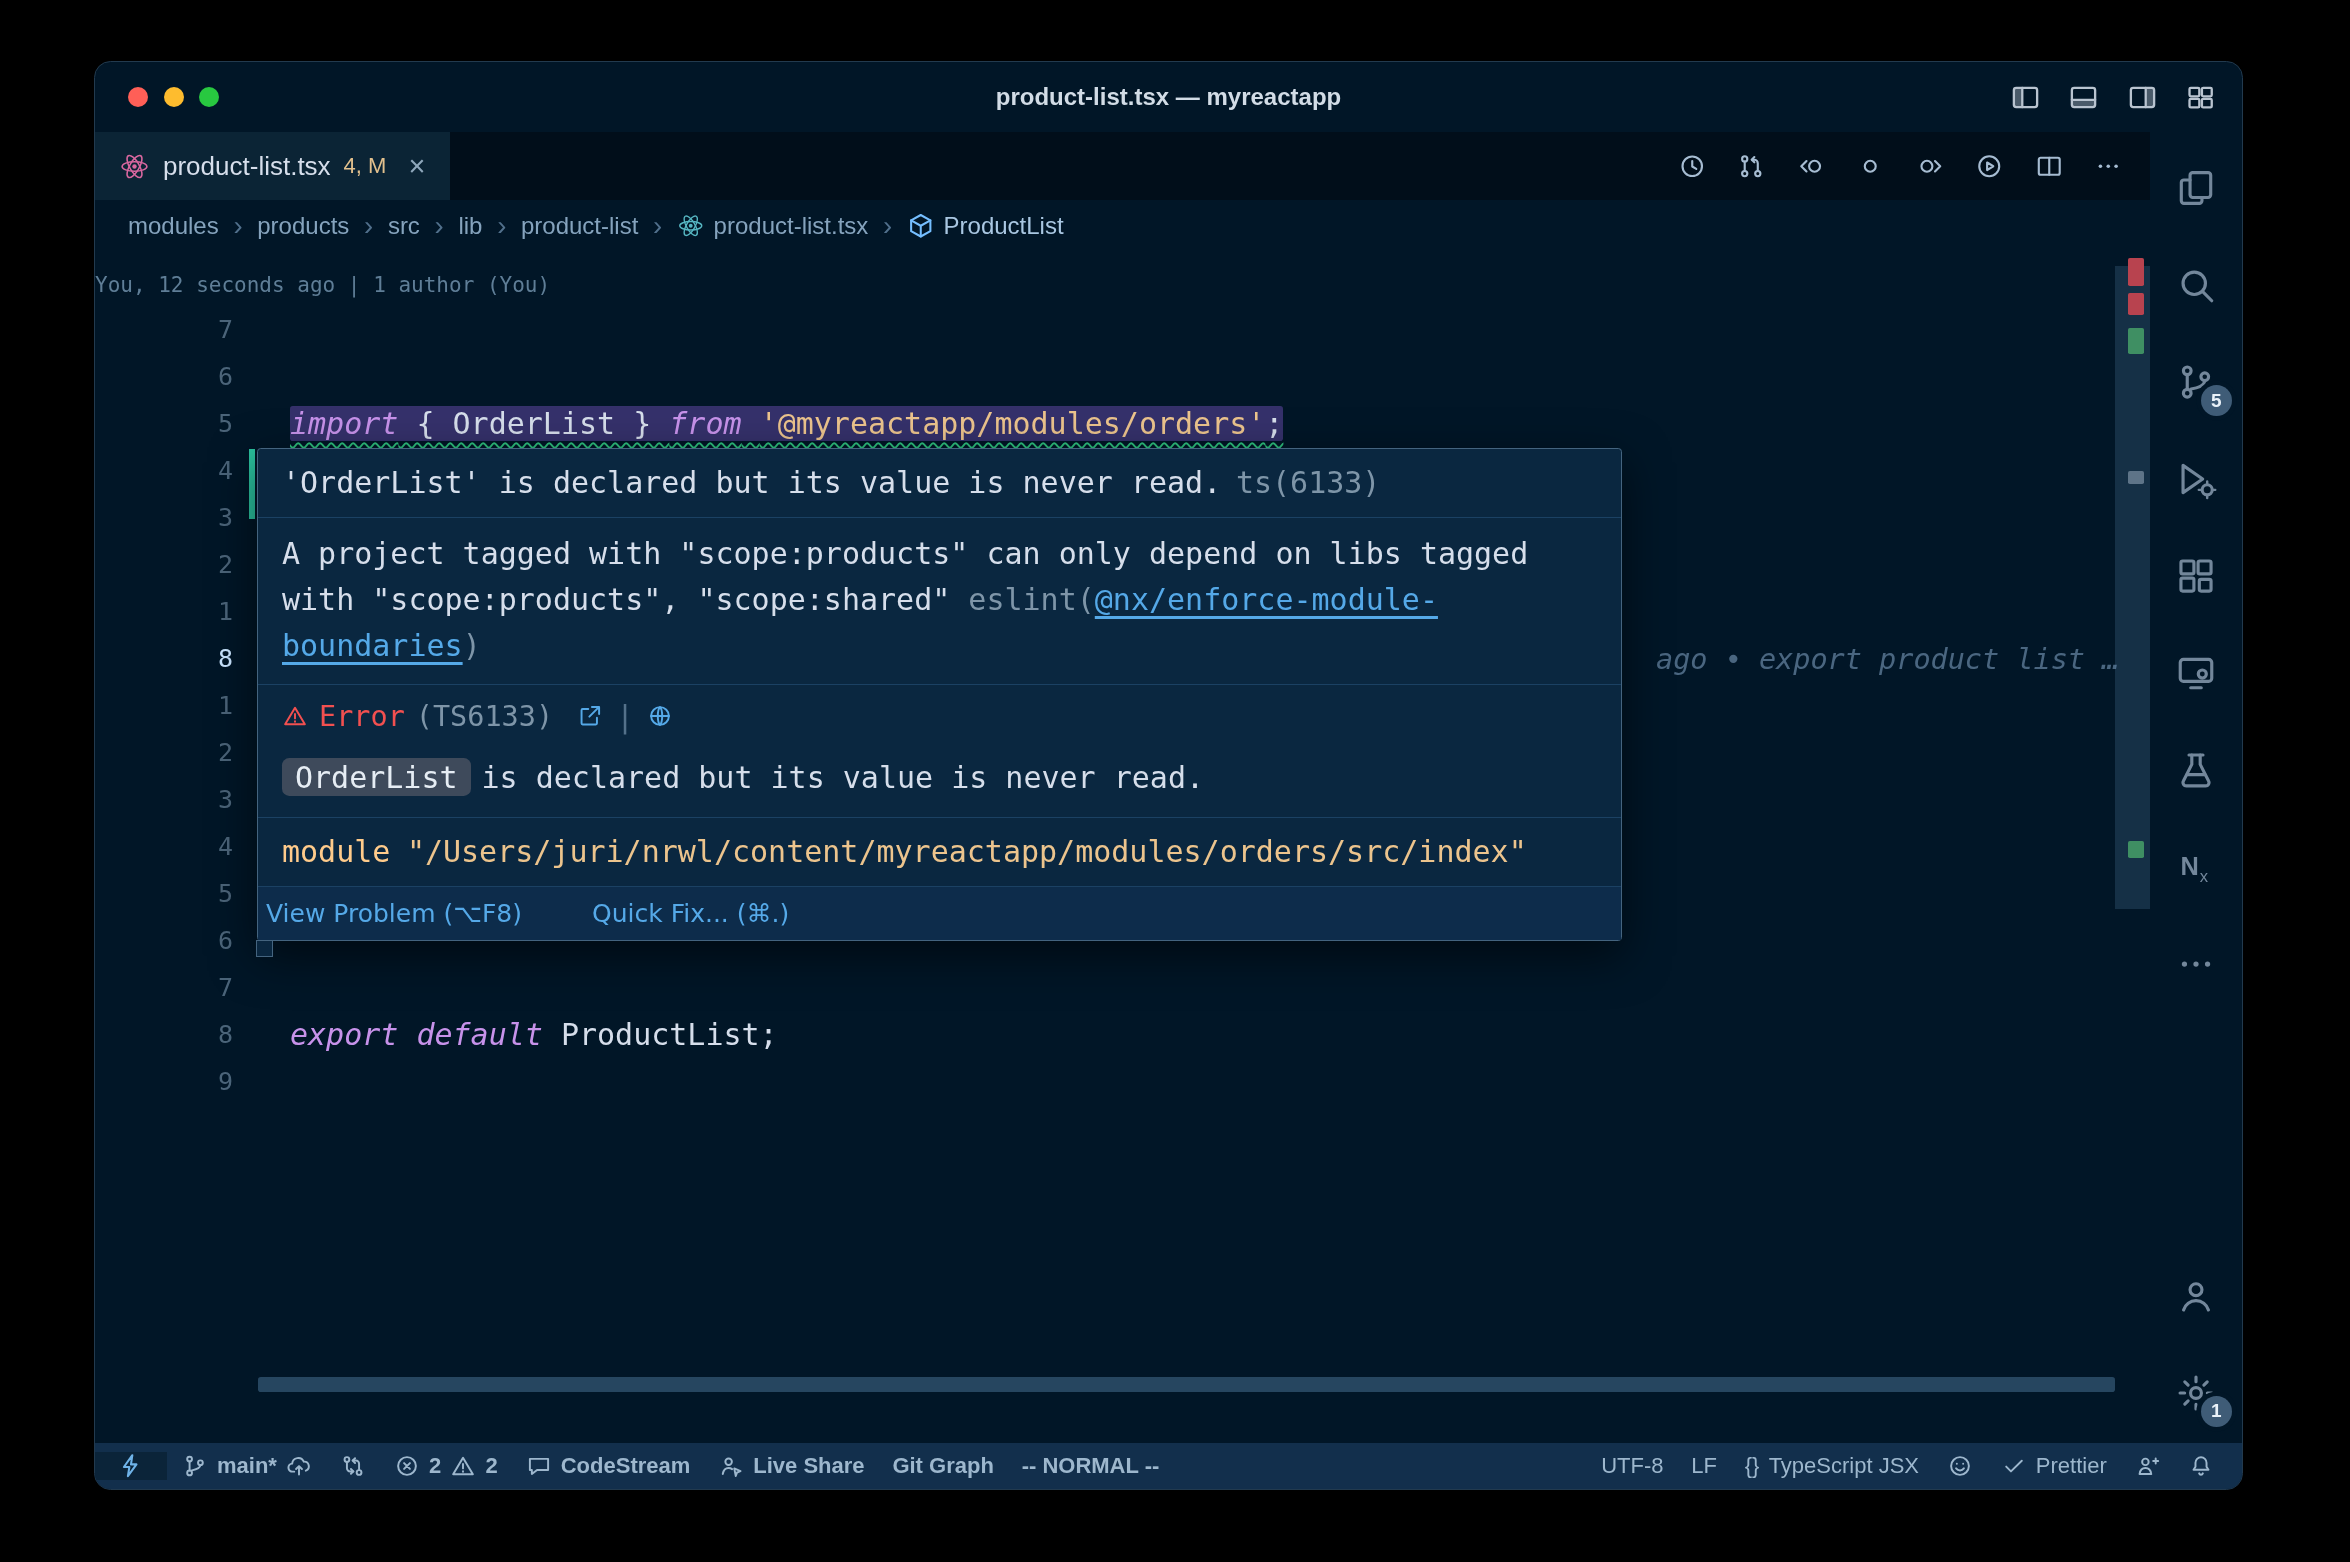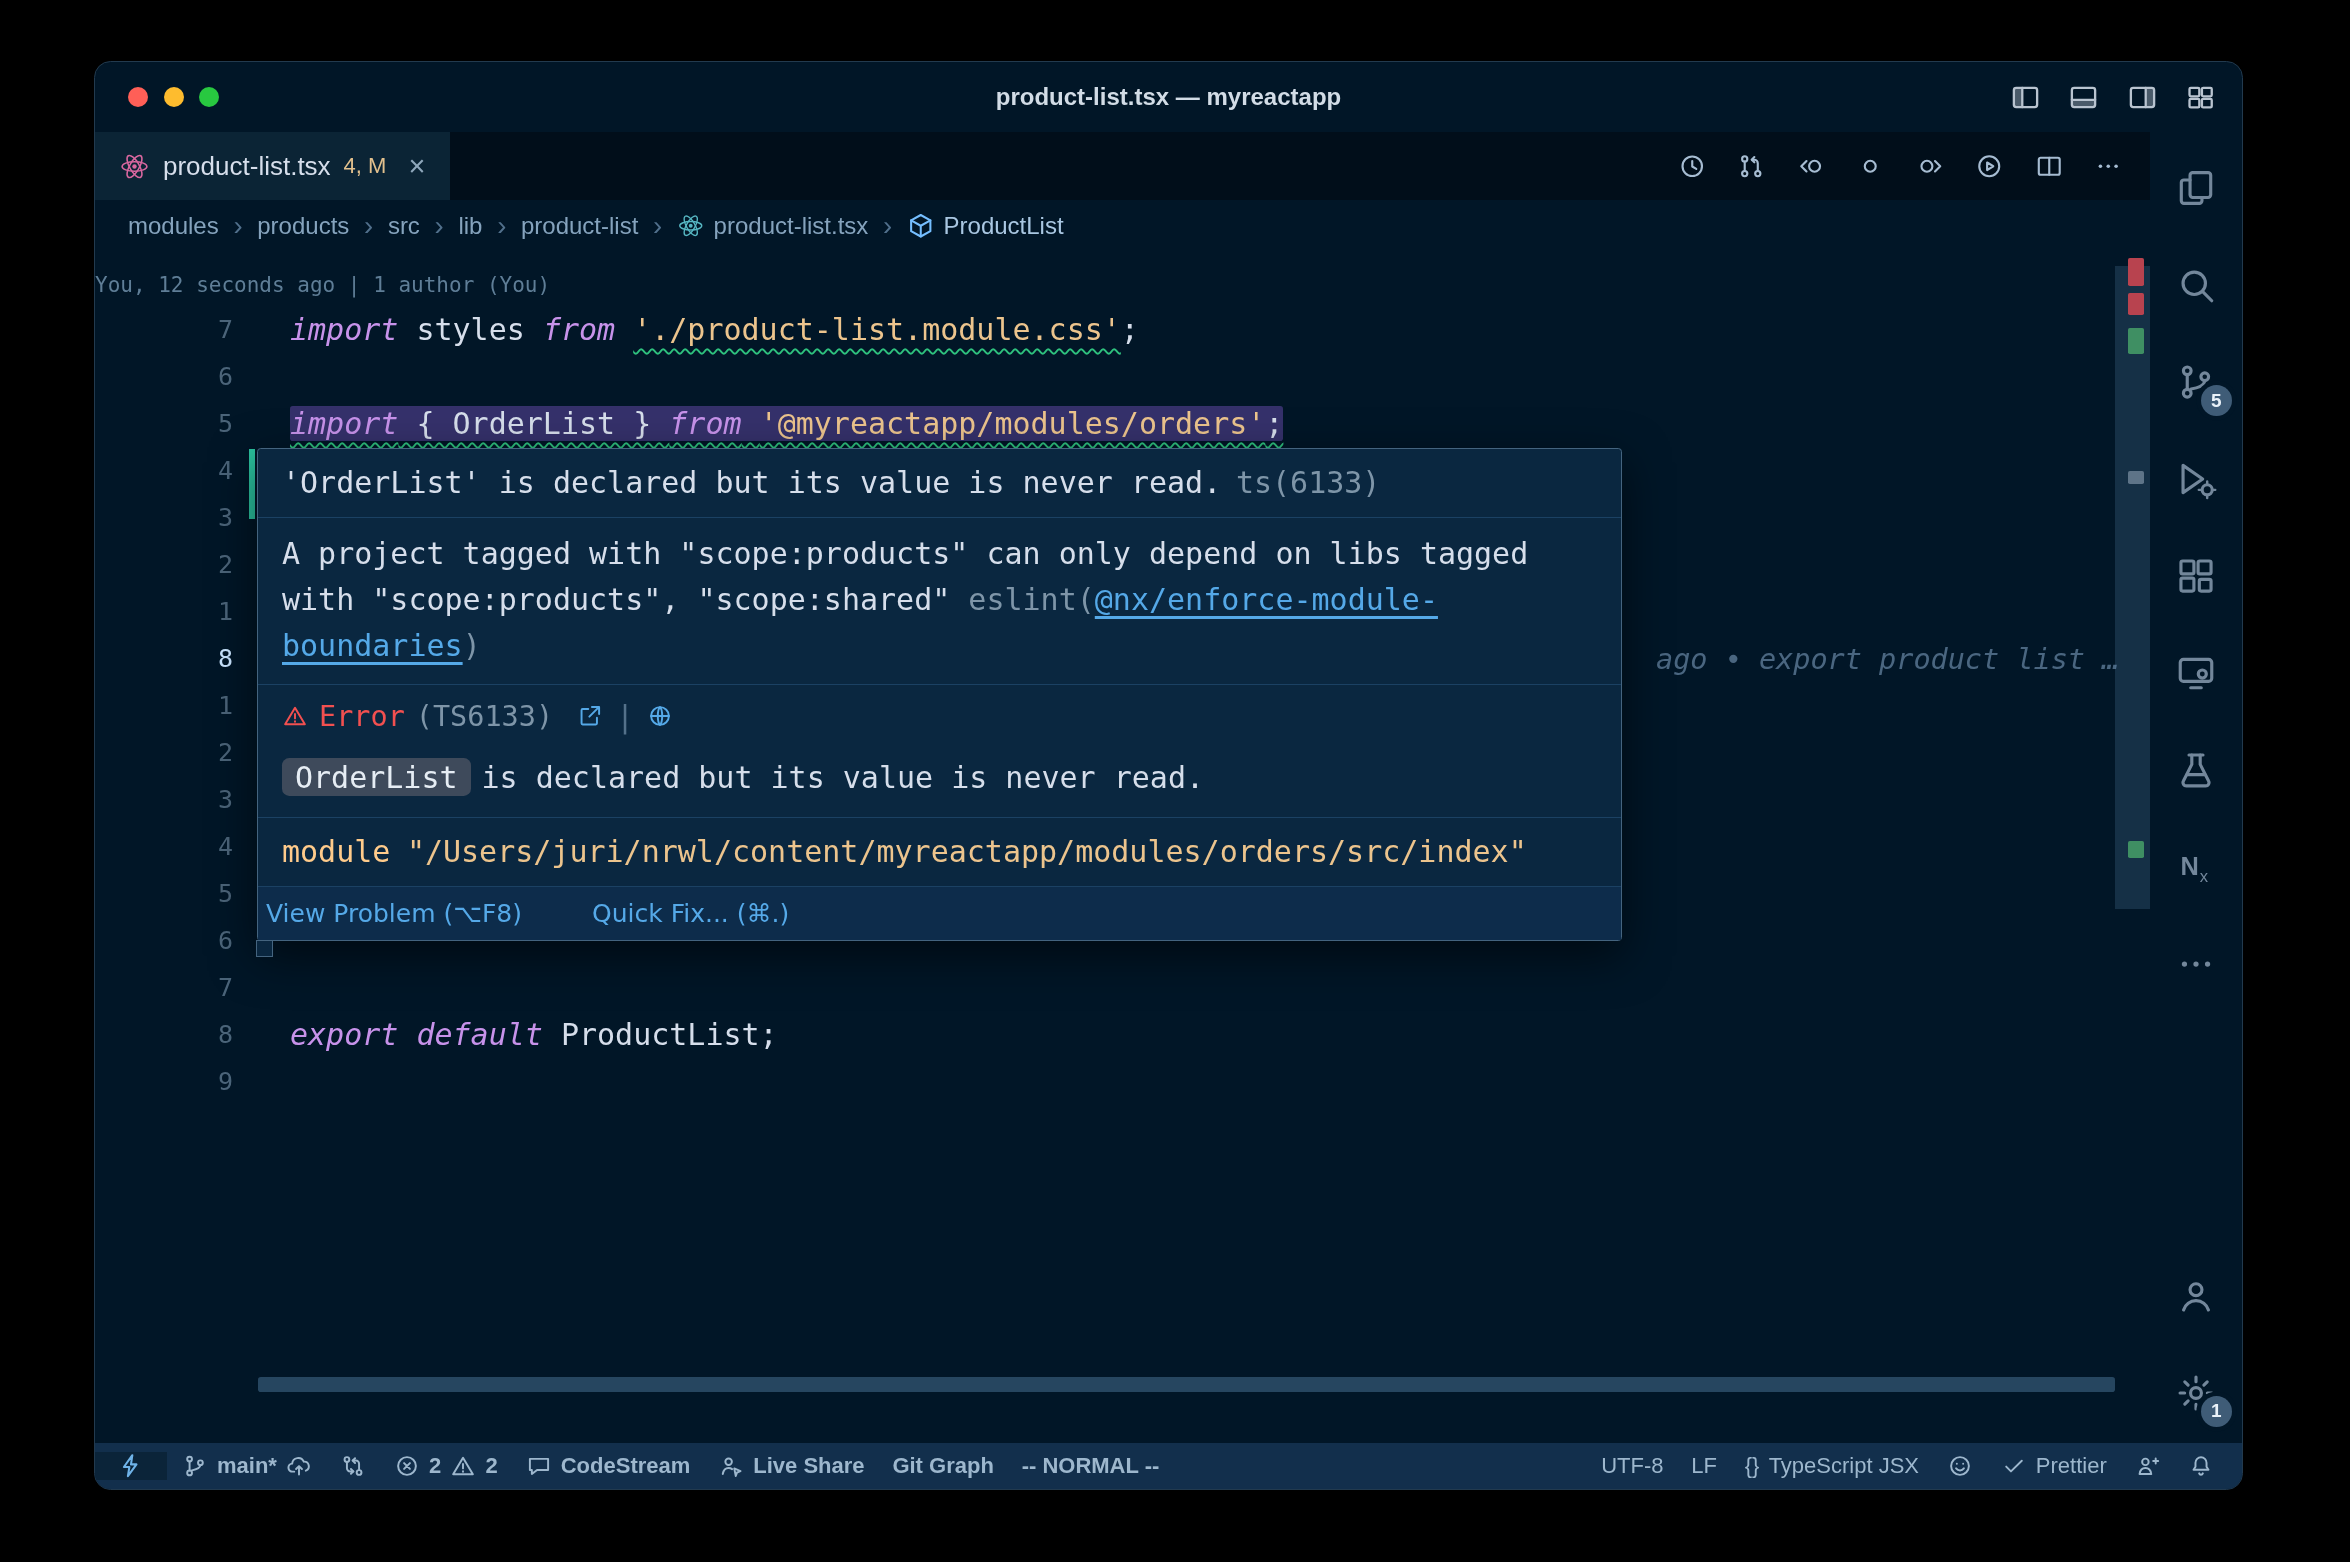--- a/index.html
+++ b/index.html
@@ -261,21 +261,21 @@
                   <path d="M12 12l8.4-4.7M12 12L3.6 7.3M12 12v9.4"></path>
                 </svg>
               </span>
               <span>ProductList</span>
             </span>
           </div>
 
         <div class="editor">
           <div class="lines">
               <div class="line codelens-row"><span class="codelens">You, 12 seconds ago | 1 author (You)</span></div>
-              <div class="line"><span class="gutter">7</span><span class="codeline"><span class="kw">import</span><span class="pl"> styles </span><span class="kw">from</span><span class="pl"> </span><span class="str sq">'./product-list.module.css'</span><span class="pl">;</span></span></div>
+              <div class="line"><span class="gutter">7</span></div>
               <div class="line"><span class="gutter">6</span><span class="codeline"></span></div>
               <div class="line"><span class="gutter">5</span><span class="codeline"><span class="sel sq"><span class="kw">import</span><span class="pl"> { OrderList } </span><span class="kw">from</span><span class="pl"> </span><span class="str">'@myreactapp/modules/orders'</span><span class="pl">;</span></span></span></div>
               <div class="line"><span class="gutter">4</span><span class="codeline"></span></div>
               <div class="line"><span class="gutter">3</span><span class="codeline"></span></div>
               <div class="line"><span class="gutter">2</span><span class="codeline"></span></div>
               <div class="line"><span class="gutter">1</span><span class="codeline"></span></div>
               <div class="line cur"><span class="gutter">8</span><span class="codeline"><span class="blame">ago • export product list …</span></span></div>
               <div class="line"><span class="gutter">1</span><span class="codeline"></span></div>
               <div class="line"><span class="gutter">2</span><span class="codeline"></span></div>
               <div class="line"><span class="gutter">3</span><span class="codeline"></span></div>

